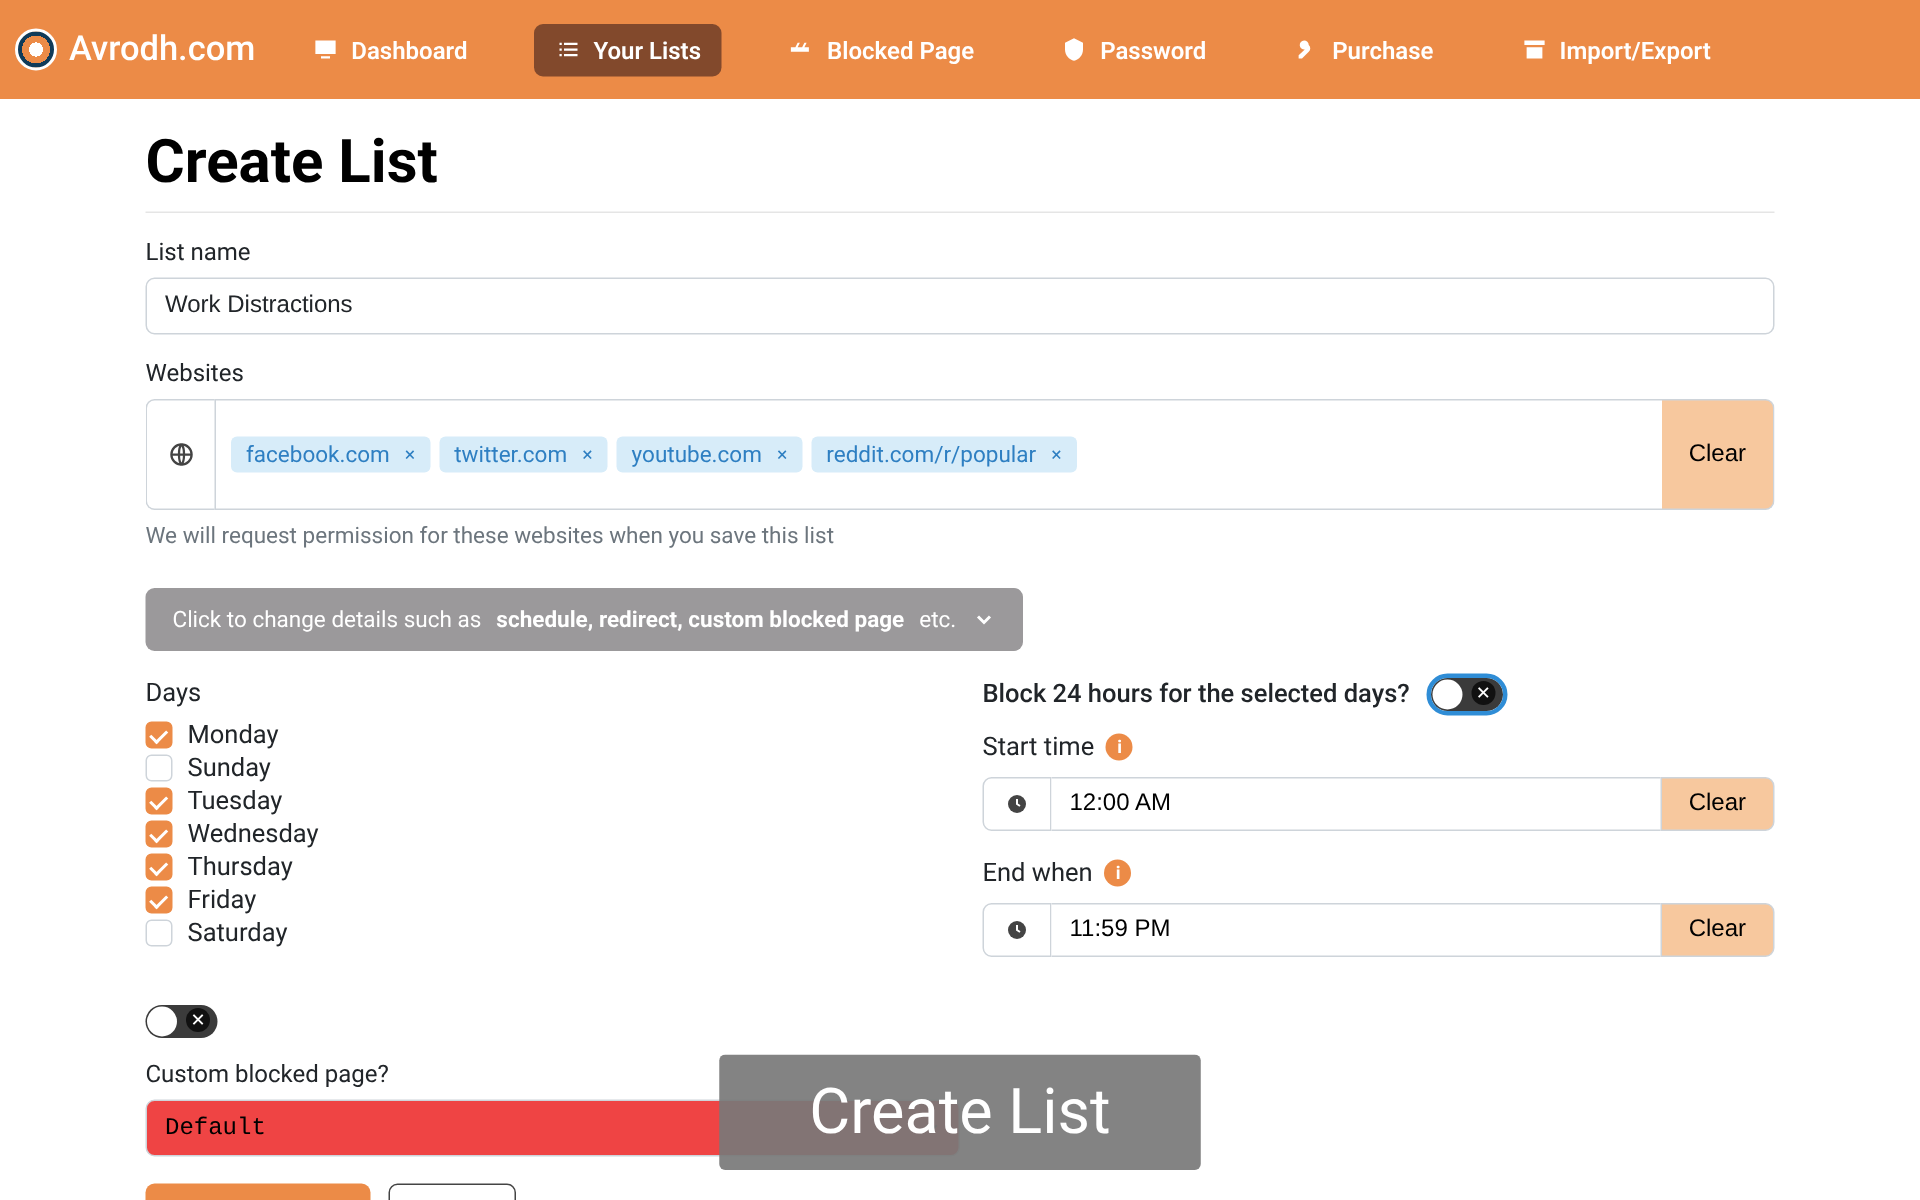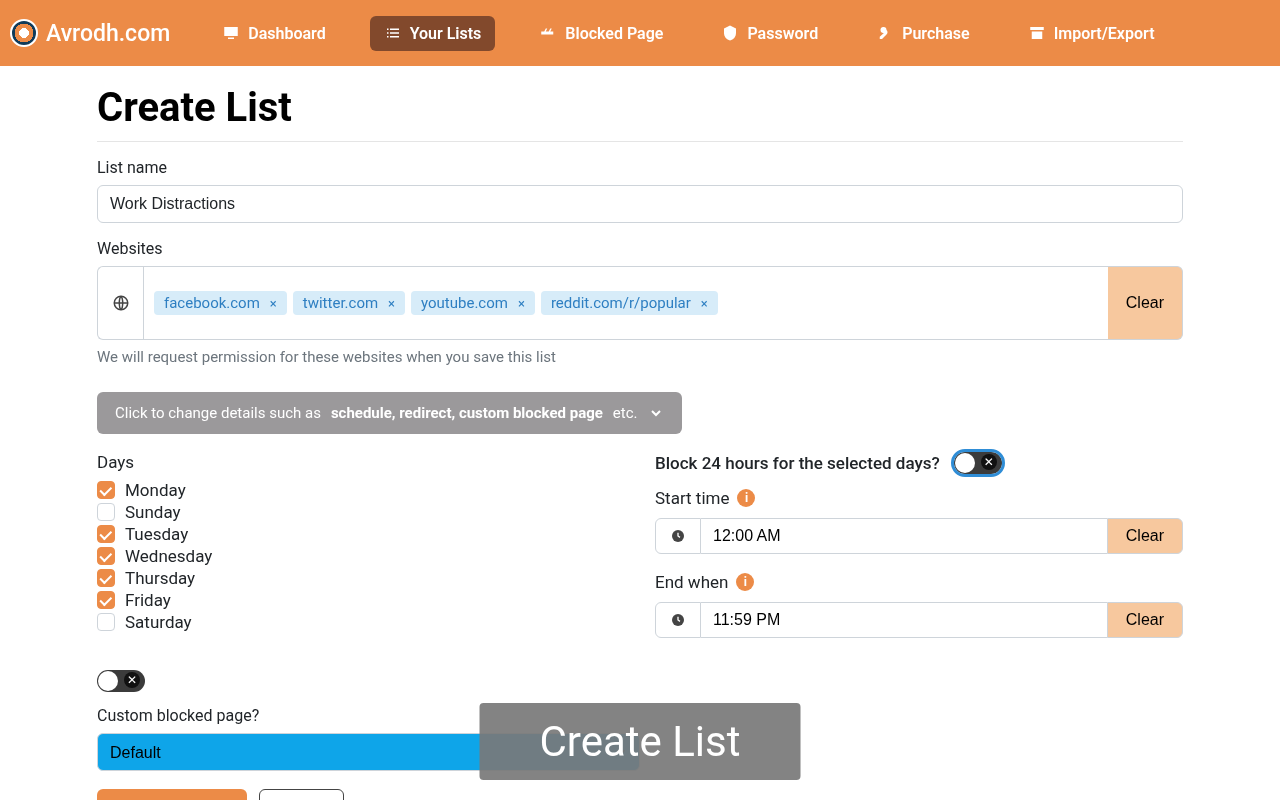--- a/index.html
+++ b/index.html
@@ -26,25 +26,24 @@
   
   .navbar{
     background:var(--orange);
     height:66px;
     display:flex;
     align-items:center;
     padding:0 10px;
   }
   .brand{
     display:flex;
-    align-items:center;
     color:#fff;
     font-size:23px;
     font-weight:500;
-    margin-right:38px;
+    margin-right:24px;
     cursor:pointer;
   }
   .brand-icon{
     width:28px;height:28px;border-radius:50%;
     background:radial-gradient(circle at center,#fff 0 28%,var(--orange) 28% 55%,#103b59 55% 100%);
     border:2px solid #fff;
     margin-right:8px;
   }
   .nav{display:flex;list-style:none;margin:0;padding:0;gap:30px;}
   .nav-link{
@@ -144,21 +143,21 @@
   .toggle .x{
     position:absolute;top:2px;right:5px;width:16px;height:16px;border-radius:50%;
     background:#111;color:#fff;font-size:12px;display:flex;align-items:center;justify-content:center;
   }
   .toggle.focus{outline:3px solid #2f8dd6;outline-offset:0;}
   .inline-label-toggle{display:flex;align-items:center;gap:14px;font-size:17px;font-weight:500;margin-bottom:14px;}
   
   .select-wrapper{position:relative;width:50%;}
   .select{
     width:100%;height:38px;border:1px solid var(--border);border-radius:6px;
-    padding:6px 12px;font-size:16px;appearance:none;background:#0ea5e9;cursor:pointer;
+    padding:6px 12px;font-size:16px;appearance:none;background:#ef4444;cursor:pointer;font-family:Liberation Mono, monospace;
   }
   .select-caret{
     position:absolute;right:12px;top:50%;transform:translateY(-50%);pointer-events:none;
   }
   
   .actions{display:flex;gap:12px;margin:18px 0 4px;}
   .btn-primary{
     background:var(--orange);color:#fff;border:none;border-radius:6px;
     padding:10px 16px;font-size:15px;display:flex;align-items:center;gap:6px;cursor:pointer;
   }

